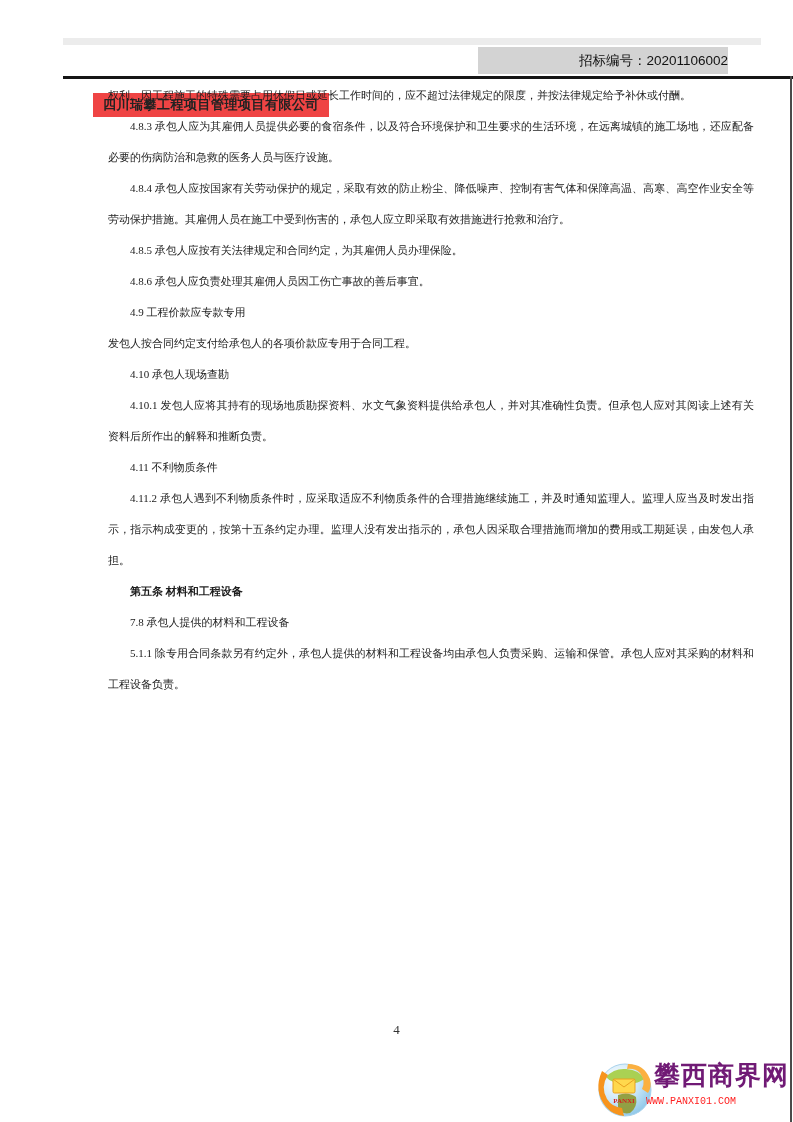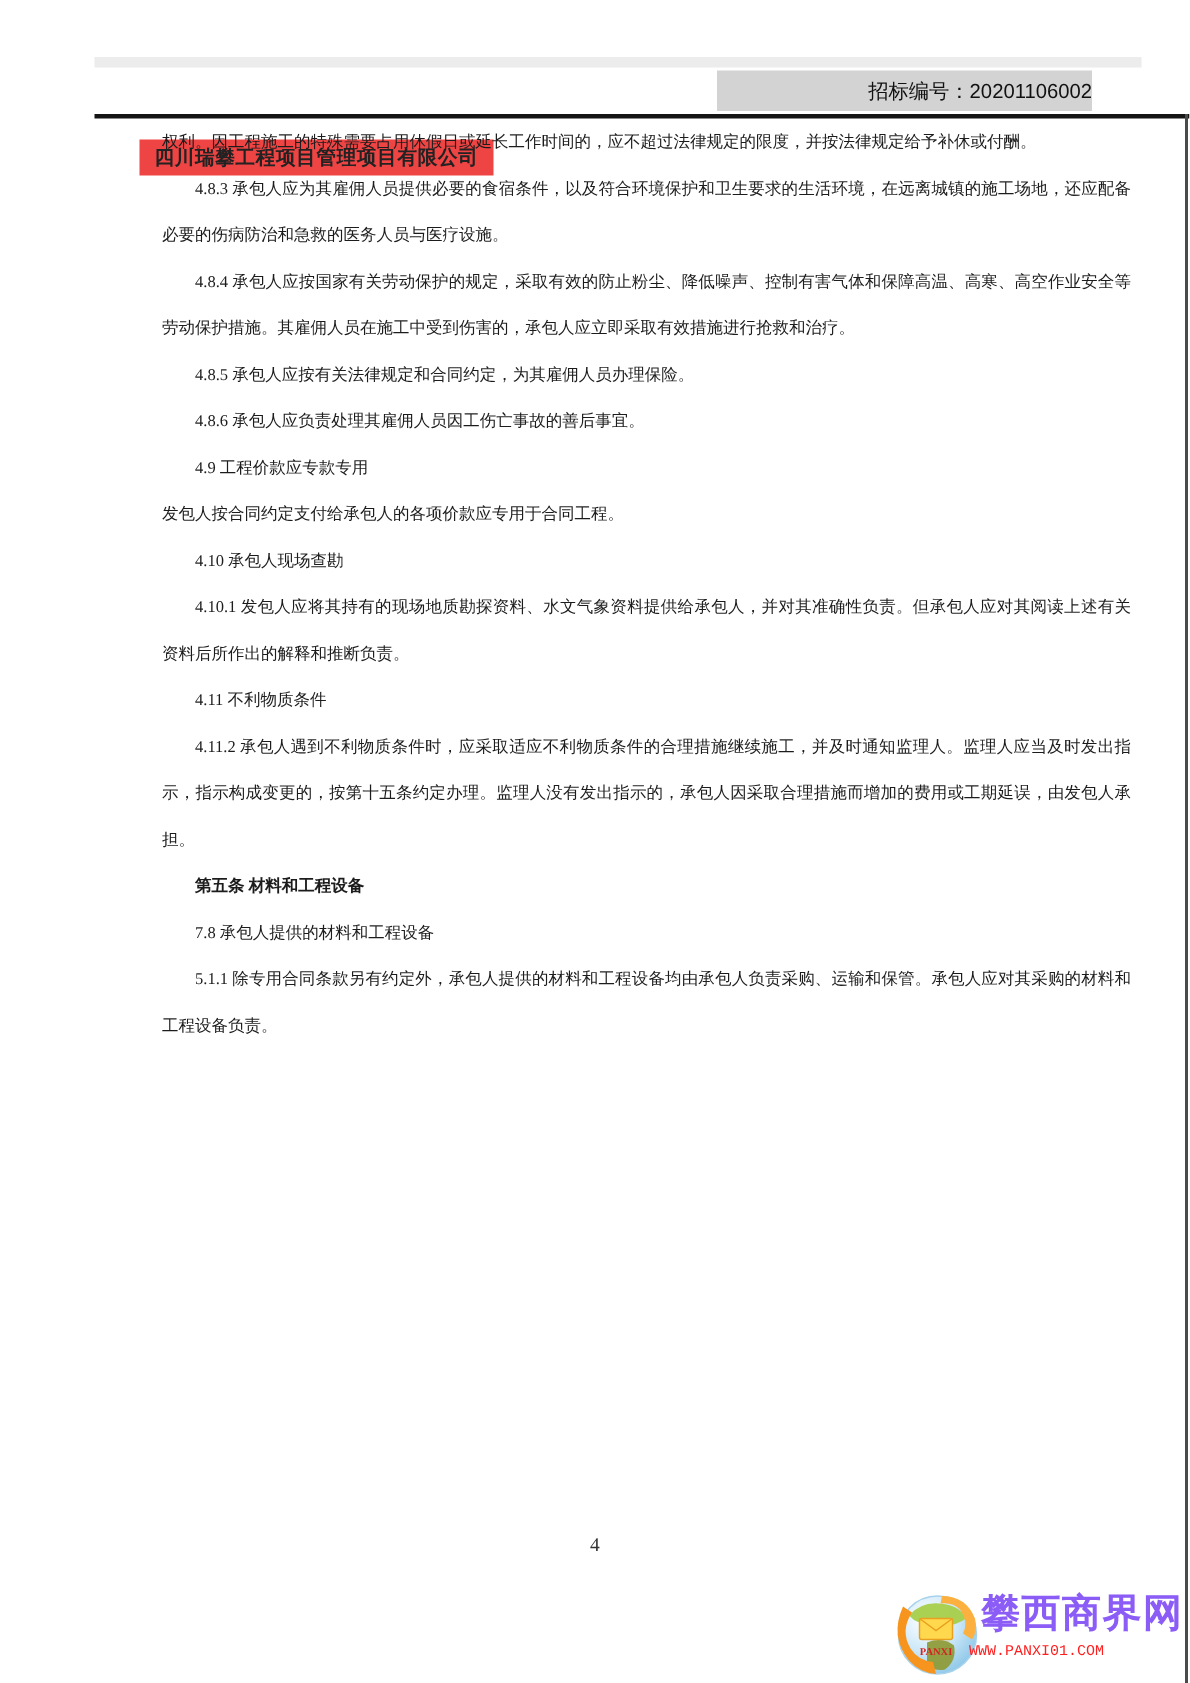--- a/index.html
+++ b/index.html
@@ -58,21 +58,21 @@
     text-align:center; font-size:13px; color:#333333;
   }
 
   
   .watermark { position:absolute; left:592px; top:1057px; width:201px; height:65px; }
   .wm-globe  { position:absolute; left:0; top:0; width:64px; height:64px; }
   .wm-name {
     position:absolute; left:62px; top:1px;
     font-family:"Liberation Sans","DejaVu Sans",sans-serif;
     font-weight:bold; font-size:26px; letter-spacing:1px;
-    color:#8b5cf6; white-space:nowrap;
+    color:#701a75; white-space:nowrap;
   }
   .wm-url {
     position:absolute; left:54px; top:39px;
     font-family:"Liberation Mono","DejaVu Sans Mono",monospace;
     font-weight:normal; font-size:10px;
     color:#ff1f1f; white-space:nowrap;
   }
 </style>
 </head>
 <body>

